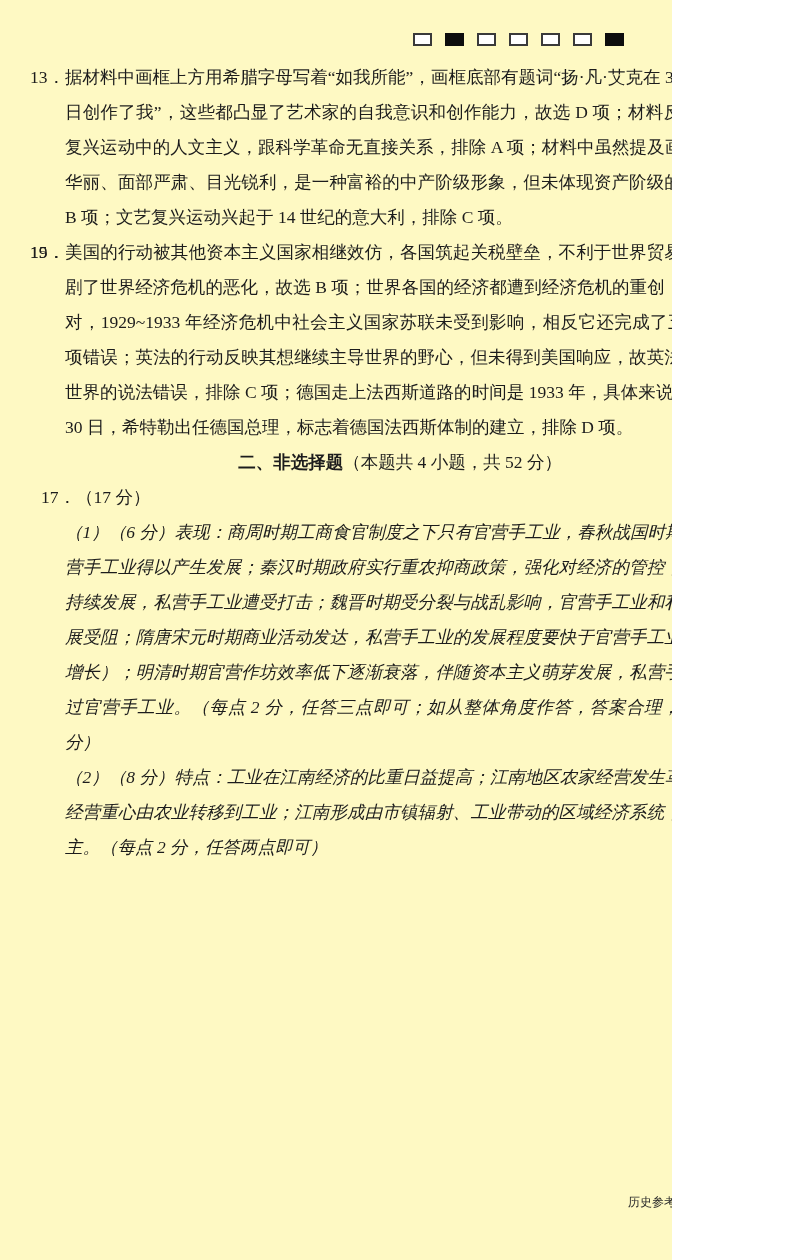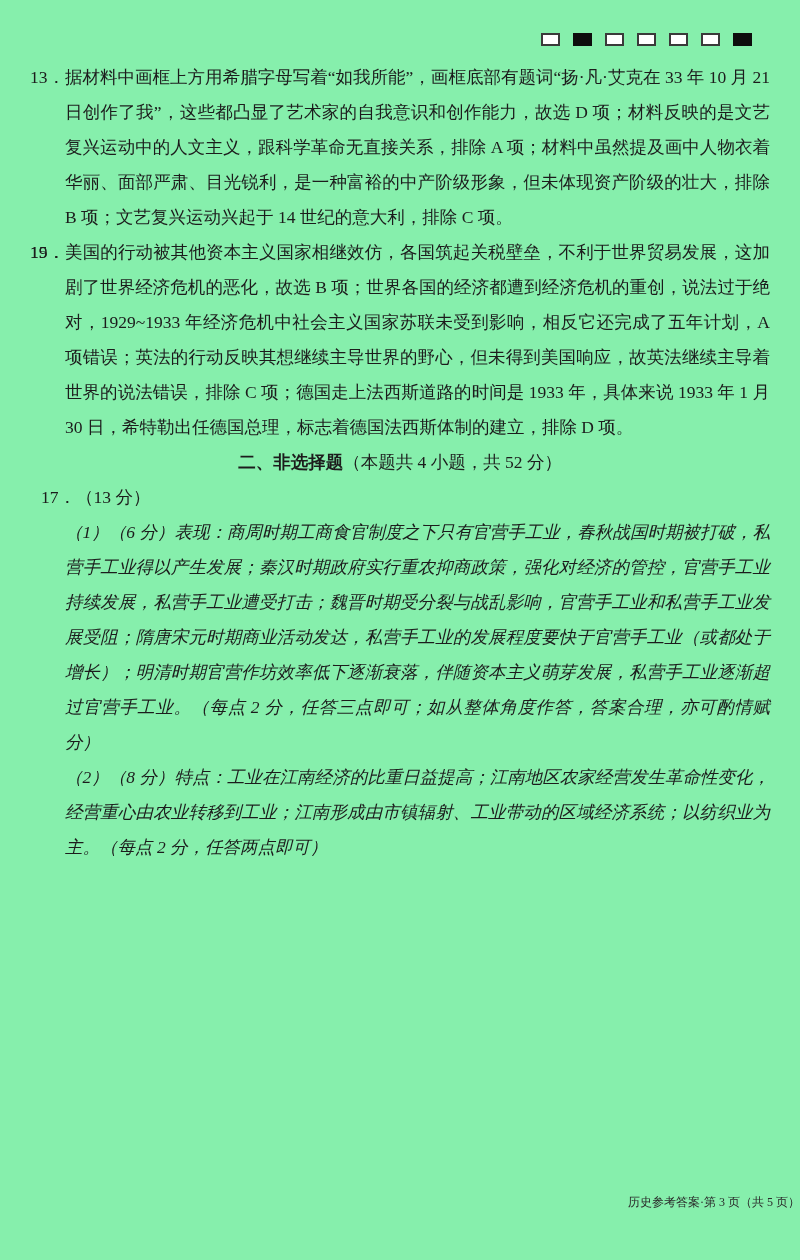--- a/index.html
+++ b/index.html
@@ -2,23 +2,23 @@
 <html><head>
 <meta charset="utf-8">
 <style>
   html, body {
     margin: 0;
     padding: 0;
     background: #ffffff;
   }
   .page {
     position: relative;
-    width: 800px;
+    width: 672px;
     height: 1260px;
-    background: #86efac;
+    background: #fef9c3;
     font-family: "Liberation Serif", "DejaVu Serif", serif;
     color: #1c1c1c;
     overflow: hidden;
   }
   
   .corner-marks {
     position: absolute;
     top: 33px;
     right: 48px;
     display: flex;
@@ -115,21 +115,21 @@
       <span>美国的行动被其他资本主义国家相继效仿，各国筑起关税壁垒，不利于世界贸易发展，这加剧了世界经济危机的恶化，故选 B 项；世界各国的经济都遭到经济危机的重创，说法过于绝对，1929~1933 年经济危机中社会主义国家苏联未受到影响，相反它还完成了五年计划，A 项错误；英法的行动反映其想继续主导世界的野心，但未得到美国响应，故英法继续主导着世界的说法错误，排除 C 项；德国走上法西斯道路的时间是 1933 年，具体来说 1933 年 1 月 30 日，希特勒出任德国总理，标志着德国法西斯体制的建立，排除 D 项。</span>
     </div>
 
 
     <div class="section-head">
       <span class="section-title">二、非选择题</span><span>（本题共 4 小题，共 52 分）</span>
     </div>
 
     <div class="q17-head">
       <span class="q-num">17．</span>
-      <span>（13 分）</span>
+      <span>（17 分）</span>
     </div>
 
     <div class="q-item">
       <div class="part">（1）（6 分）表现：商周时期工商食官制度之下只有官营手工业，春秋战国时期被打破，私营手工业得以产生发展；秦汉时期政府实行重农抑商政策，强化对经济的管控，官营手工业持续发展，私营手工业遭受打击；魏晋时期受分裂与战乱影响，官营手工业和私营手工业发展受阻；隋唐宋元时期商业活动发达，私营手工业的发展程度要快于官营手工业（或都处于增长）；明清时期官营作坊效率低下逐渐衰落，伴随资本主义萌芽发展，私营手工业逐渐超过官营手工业。（每点 2 分，任答三点即可；如从整体角度作答，答案合理，亦可酌情赋分）</div>
       <div class="part">（2）（8 分）特点：工业在江南经济的比重日益提高；江南地区农家经营发生革命性变化，经营重心由农业转移到工业；江南形成由市镇辐射、工业带动的区域经济系统；以纺织业为主。（每点 2 分，任答两点即可）</div>
     </div>
 
   </div>
 
   <div class="footer">历史参考答案·第 3 页（共 5 页）</div>

